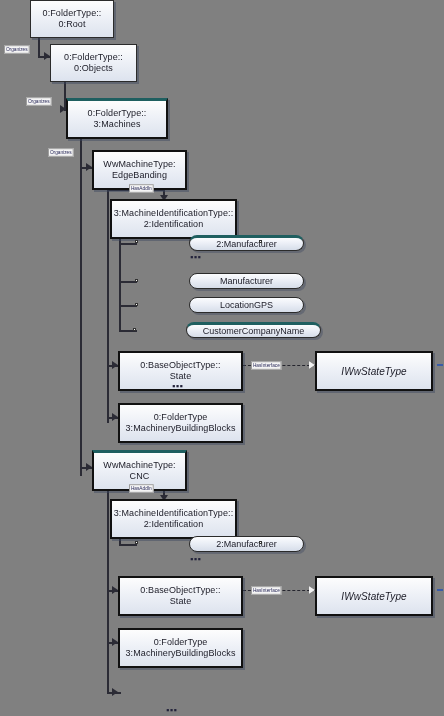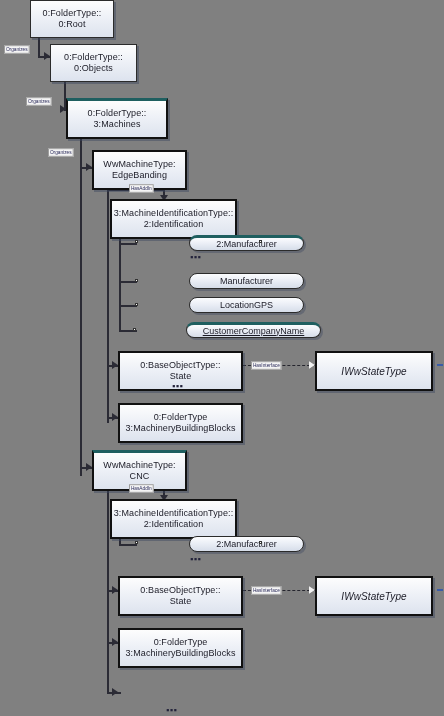--- a/index.html
+++ b/index.html
@@ -239,21 +239,21 @@
   <div class="varnode" style="left:143px; top:273px; width:115px; height:16px;">
     <span>Manufacturer</span>
   </div>
   <div class="handle" style="left:135px; top:279px;"></div>
 
   <div class="varnode" style="left:143px; top:297px; width:115px; height:16px;text-align:right;">
     <span>LocationGPS</span>
   </div>
   <div class="handle" style="left:135px; top:303px;"></div>
 
-  <div class="varnode teal-top" style="left:140px; top:322px; width:135px; height:16px;text-decoration:underline;">
+  <div class="varnode teal-top" style="left:140px; top:322px; width:135px; height:16px;">
     <span>CustomerCompanyName</span>
   </div>
   <div class="handle" style="left:133px; top:328px;"></div>
 
   <div class="node thick" style="left:118px; top:351px; width:125px; height:29px;">
     <span>0:BaseObjectType::
 State</span>
   </div>
   <div class="ellipsis" style="left:172px; top:383px;">▪▪▪</div>
 

